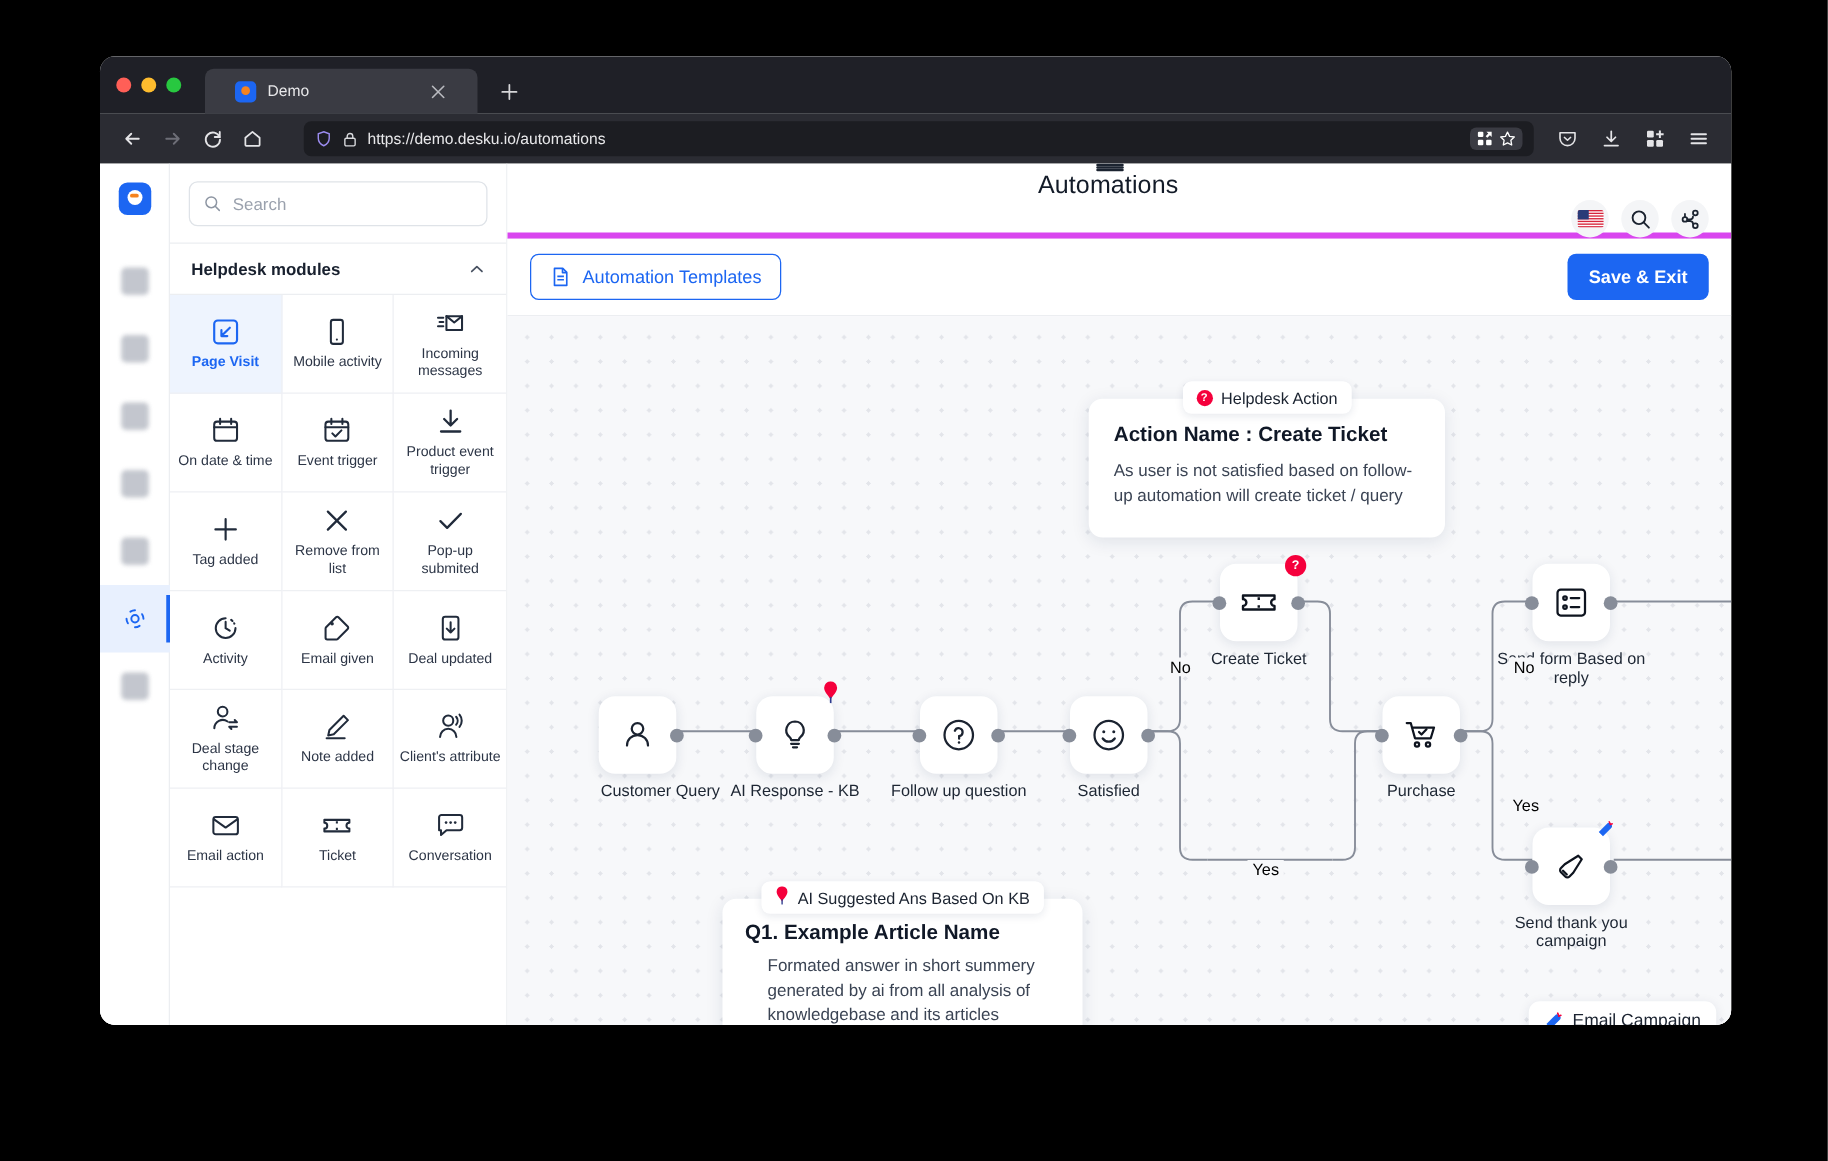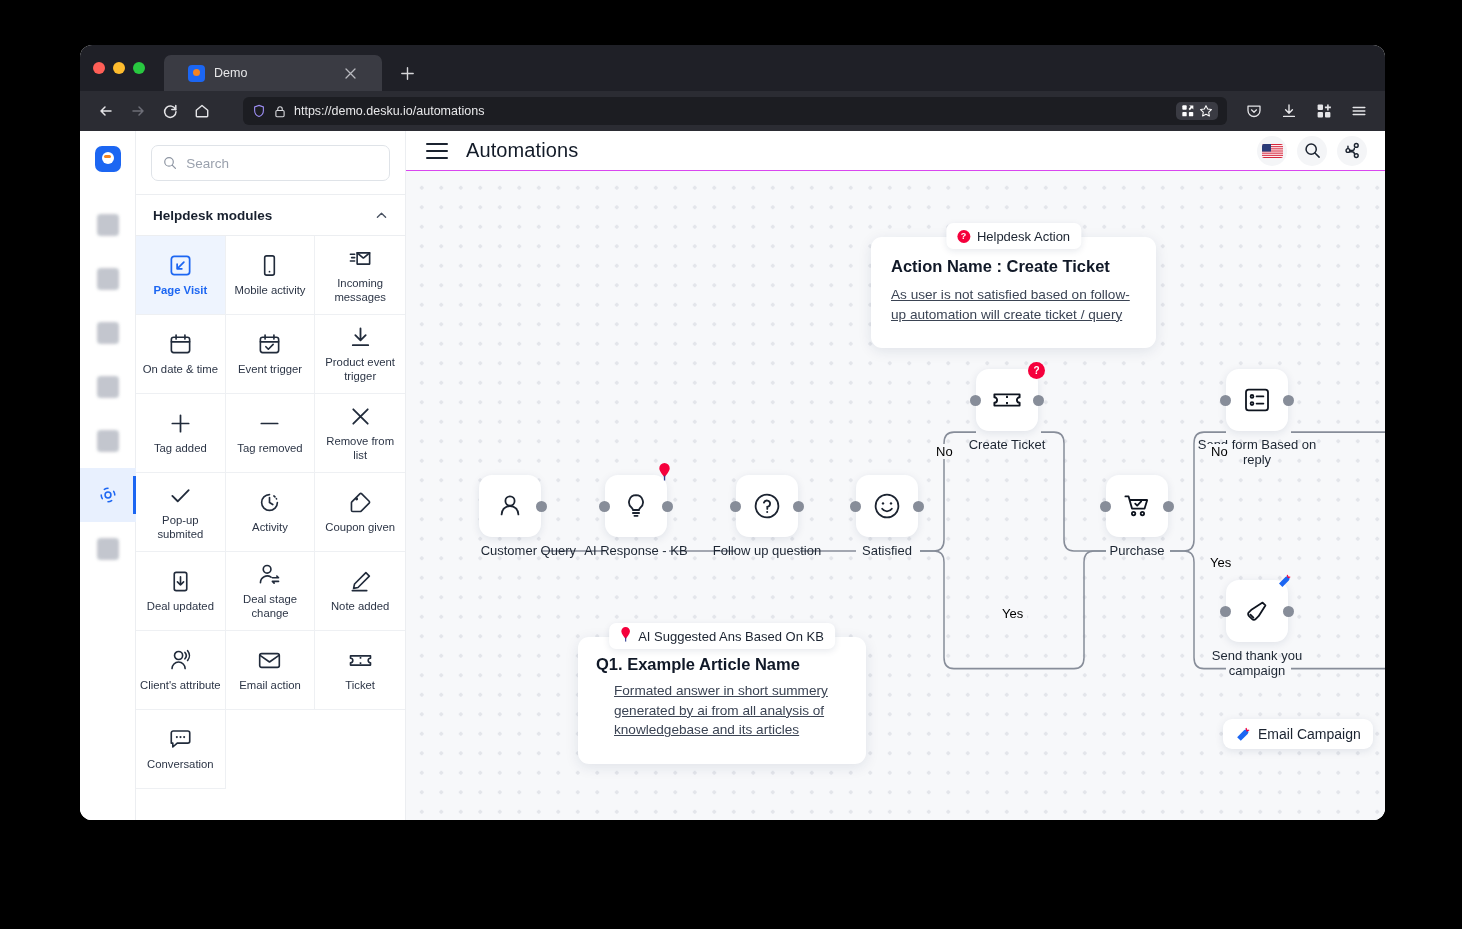--- a/index.html
+++ b/index.html
@@ -143,23 +143,24 @@
   }
   .mod:nth-child(3n) { border-right: 0; }
   .mod-label { font-size: 11.3px; color: #2c3546; line-height: 1.18; }
   .mod.selected { background: #eef4fe; }
   .mod.selected .mod-label { color: #1c66f2; font-weight: bold; }
   .mod svg { display: block; }
 
   
   .main { flex: 1; display: flex; flex-direction: column; min-width: 0; }
   .topbar {
-    height: 40px; border-bottom: 1px solid #d946ef;
+    height: 60px; border-bottom: 5px solid #d946ef;
     display: flex; align-items: center; padding: 0 18px 0 0;
     background: #fff;
+    flex-direction: column;
   }
   .hamb { width: 22px; height: 16px; display:flex; flex-direction:column; justify-content:space-between; margin: 0 18px 0 20px; }
   .hamb i { display:block; height:2px; background:#1b2330; border-radius:2px; }
   .page-title { font-size: 20px; color: #131b28; font-weight: normal; letter-spacing: .1px; }
   .topbar-right { margin-left: auto; display: flex; align-items: center; gap: 10px; }
   .circ-btn {
     width: 30px; height: 30px; border-radius: 50%; background: #f4f5f7;
     display: flex; align-items: center; justify-content: center;
   }
   .flag { width: 21px; height: 14px; border-radius: 2px; overflow: hidden; display:block; }
@@ -223,21 +224,21 @@
     box-shadow: 0 3px 14px rgba(24,40,75,.10);
   }
   .card-tag {
     position: absolute; top: -14px; left: 50%; transform: translateX(-50%);
     background: #fff; border-radius: 7px; height: 26px;
     display: flex; align-items: center; gap: 7px; padding: 0 11px;
     font-size: 13px; color: #1b2330; white-space: nowrap;
     box-shadow: 0 2px 7px rgba(24,40,75,.10);
   }
   .card-title { font-size: 16.5px; font-weight: bold; color: #101827; }
-  .card-body { font-size: 13.6px; color: #3b4454; line-height: 1.45; text-decoration: underline; }
+  .card-body { font-size: 13.6px; color: #3b4454; line-height: 1.45; }
   .dot-red { width: 13px; height: 13px; border-radius: 50%; background: #f5003c;
              display:flex;align-items:center;justify-content:center;color:#fff;font-size:9px;font-weight:bold;}
 
   .node-float-tag {
     position: absolute; background: #fff; border-radius: 9px;
     height: 30px; display: flex; align-items: center; gap: 8px;
     padding: 0 12px; font-size: 14px; color: #1b2330;
     box-shadow: 0 2px 9px rgba(24,40,75,.10); white-space: nowrap;
   }
 </style>
@@ -441,26 +442,20 @@
           <span class="mod-label">Product event trigger</span>
         </div>
 
         <div class="mod">
           <svg width="25" height="25" viewBox="0 0 26 26" fill="none" stroke="#212b3b" stroke-width="1.8" stroke-linecap="round">
               <path d="M13 4.5v17M4.5 13h17"></path>
             </svg>
           <span class="mod-label">Tag added</span>
         </div>
 
-        <div class="mod">
-          <svg width="25" height="25" viewBox="0 0 26 26" fill="none" stroke="#212b3b" stroke-width="1.8" stroke-linecap="round">
-              <path d="M4.5 13h17"></path>
-            </svg>
-          <span class="mod-label">Tag removed</span>
-        </div>
 
 
         <div class="mod">
           <svg width="25" height="25" viewBox="0 0 26 26" fill="none" stroke="#212b3b" stroke-width="1.9" stroke-linecap="round">
               <path d="M5.5 5.5l15 15M20.5 5.5l-15 15"></path>
             </svg>
           <span class="mod-label">Remove from list</span>
         </div>
 
         <div class="mod">
@@ -477,21 +472,21 @@
               <path d="M13 7.8V13l3.4 2.1"></path>
             </svg>
           <span class="mod-label">Activity</span>
         </div>
 
         <div class="mod">
           <svg width="25" height="25" viewBox="0 0 26 26" fill="none" stroke="#212b3b" stroke-width="1.7" stroke-linejoin="round">
               <path d="M13.3 3.6H21a1.4 1.4 0 0 1 1.4 1.4v7.7a1.4 1.4 0 0 1-.4 1L13.7 22a1.4 1.4 0 0 1-2 0l-7.7-7.7a1.4 1.4 0 0 1 0-2l8.3-8.3a1.4 1.4 0 0 1 1-.4z" transform="rotate(180 13 13)"></path>
               <circle cx="9" cy="9.4" r="1.5" fill="#212b3b" stroke="none"></circle>
             </svg>
-          <span class="mod-label">Coupon given</span>
+          <span class="mod-label">Email given</span>
         </div>
 
         <div class="mod">
           <svg width="25" height="25" viewBox="0 0 26 26" fill="none" stroke="#212b3b" stroke-width="1.7" stroke-linecap="round" stroke-linejoin="round">
               <rect x="6.5" y="3.5" width="13" height="19" rx="2"></rect>
               <path d="M13 8.2v8.4M9.8 13.4L13 16.6l3.2-3.2"></path>
             </svg>
           <span class="mod-label">Deal updated</span>
         </div>
 
@@ -585,20 +580,30 @@
             <svg width="17" height="17" viewBox="0 0 18 18" fill="none" stroke="#1b2330" stroke-width="1.5" stroke-linecap="round">
                 <circle cx="13" cy="3.6" r="2"></circle>
                 <circle cx="13" cy="14.4" r="2"></circle>
                 <circle cx="4.2" cy="9" r="2"></circle>
                 <path d="M4.2 7V4.4M6.2 9h2.4c1.4 0 2.4-1 2.4-2.4M6.2 10.4h2.4c1.4 0 2.4 1 2.4 2.4"></path>
               </svg>
           </div>
         </div>
       </div>
 
+      <div class="subbar">
+        <button class="tpl-btn">
+          <svg width="17" height="17" viewBox="0 0 18 18" fill="none" stroke="#1c66f2" stroke-width="1.4" stroke-linejoin="round">
+              <path d="M3.8 1.8h7l3.4 3.4v11H3.8z"></path>
+              <path d="M10.6 1.8v3.6h3.6M6.2 8.6h5.6M6.2 11.4h5.6"></path>
+            </svg>
+          <span>Automation Templates</span>
+        </button>
+        <button class="save-btn">Save &amp; Exit</button>
+      </div>
 
       <div class="canvas">
 
         <svg class="wires" viewBox="0 0 979 579" preserveAspectRatio="none">
           <g fill="none" stroke="#878d99" stroke-width="1.5">
 
             <path d="M135 339 H199"></path>
             <path d="M263 339 H330"></path>
             <path d="M394 339 H450"></path>
 

